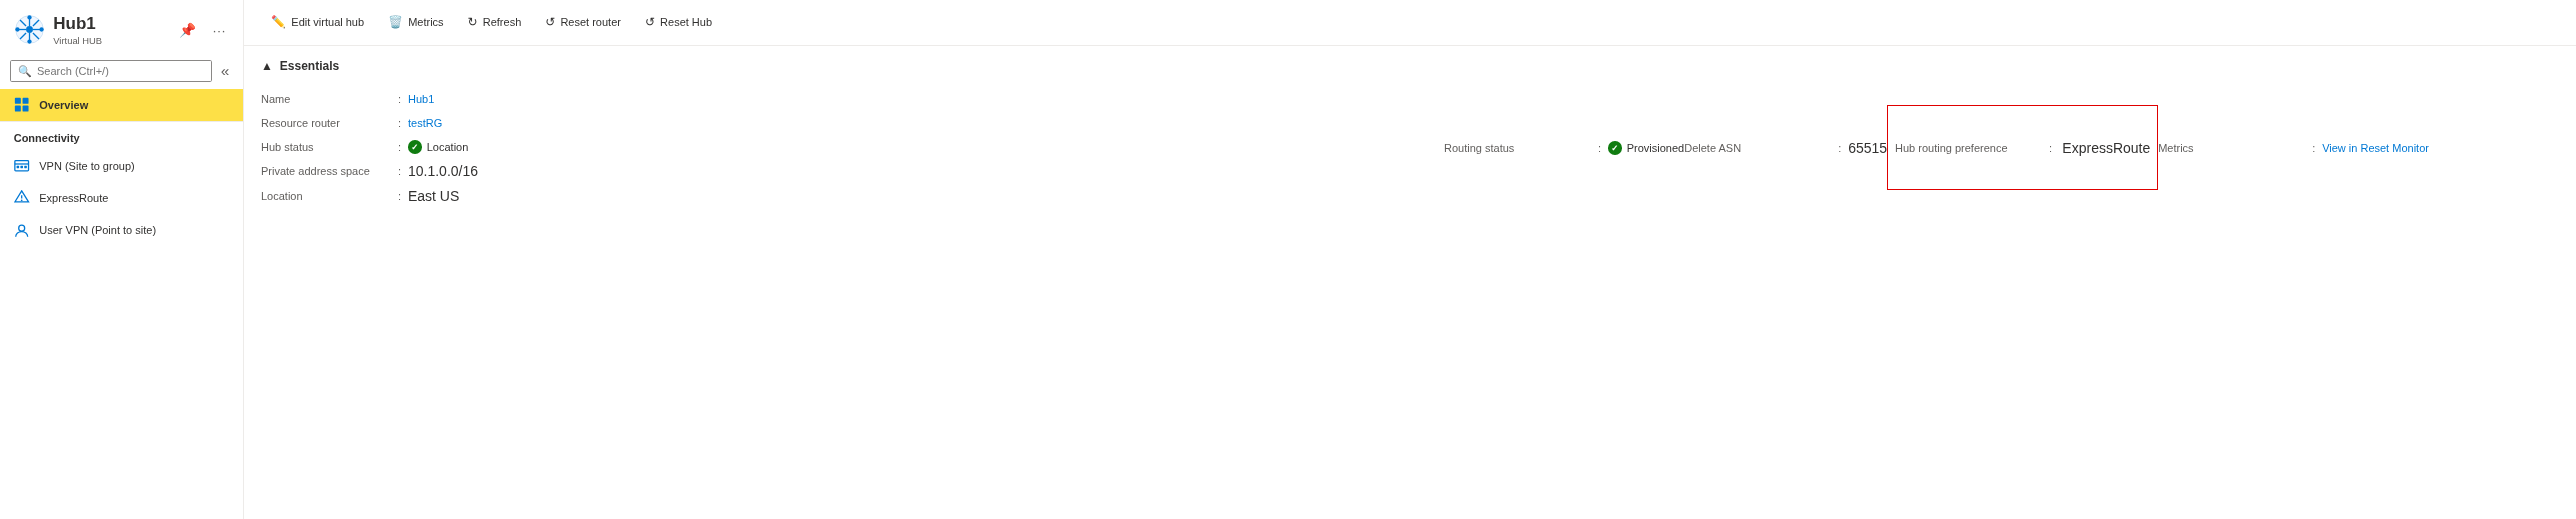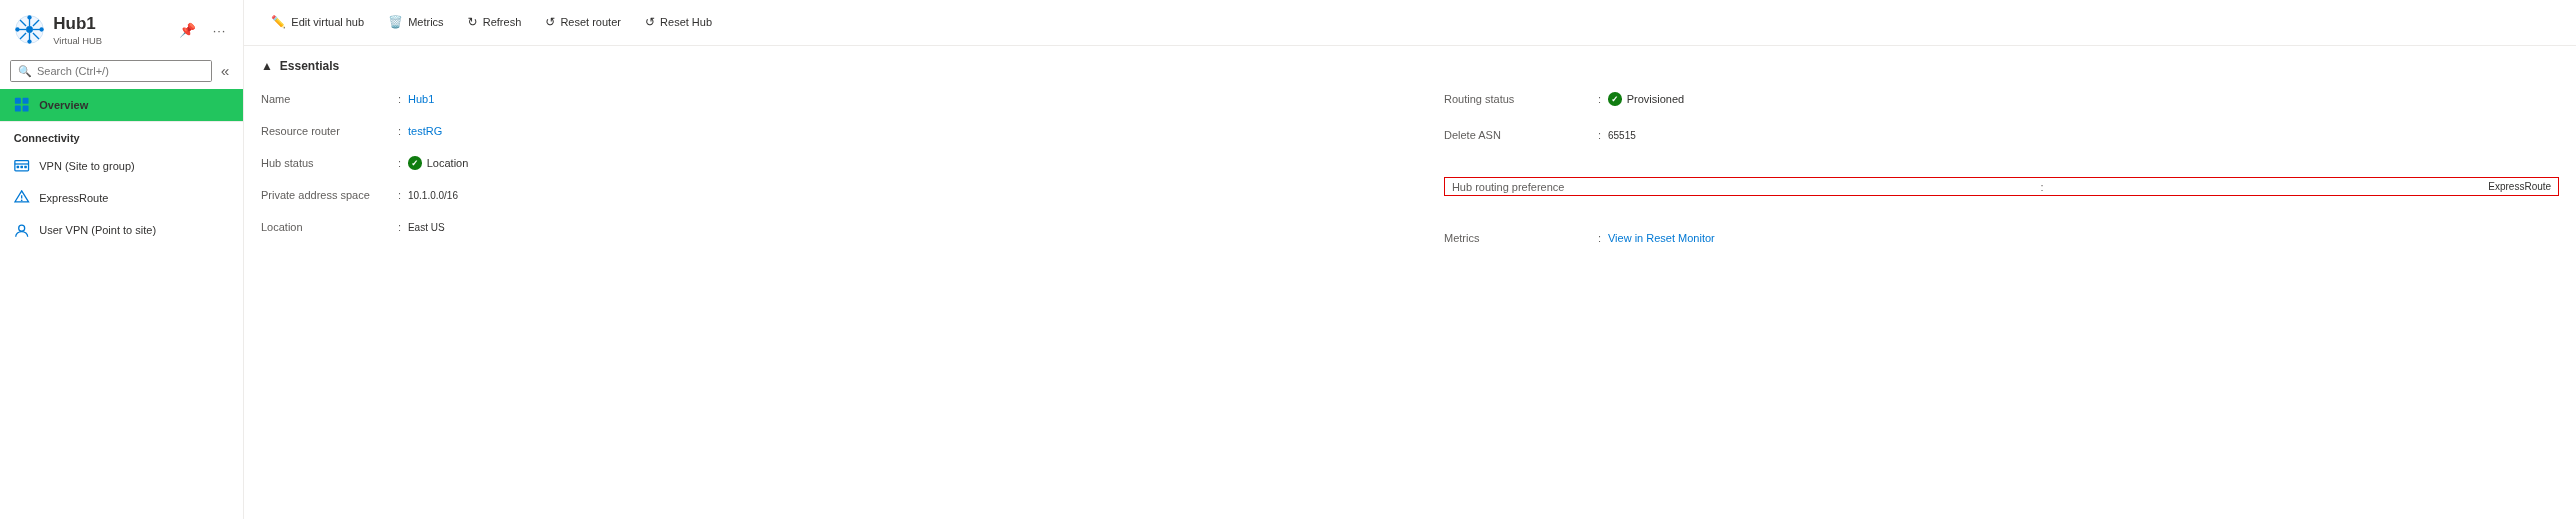--- a/index.html
+++ b/index.html
@@ -110,21 +110,21 @@
       display: flex;
       align-items: center;
       padding: 7.7px 13.7px;
       cursor: pointer;
       gap: 8.6px;
       font-size: 11px;
       color: #323130;
     }
 
     .nav-item.active {
-      background: #22c55e;
+      background: #fde047;
       font-weight: 600;
     }
 
     .nav-item-icon {
       width: 17px;
       height: 17px;
       flex-shrink: 0;
       display: flex;
       align-items: center;
       justify-content: center;
@@ -180,27 +180,27 @@
     .essentials-grid {
       display: grid;
       grid-template-columns: 1fr 1fr;
       gap: 0;
       width: 100%;
     }
 
     .essentials-left {
       display: flex;
       flex-direction: column;
-      gap: 8px;
+      gap: 0;
     }
 
     .essentials-right {
       display: flex;
-      flex-direction: column;
-      gap: 12px;
+      flex-direction: row;
+      gap: 0;
       border-left: none;
       padding-left: 34px;
     }
 
     .field-row {
       display: flex;
       align-items: center;
       padding: 4.3px 0;
       min-height: 24px;
     }
@@ -211,21 +211,21 @@
       min-width: 137px;
       font-size: 11px;
     }
 
     .field-colon {
       margin-right: 6.9px;
       color: #605e5c;
     }
 
     .field-value {
-      font-size: 10px;
+      font-size: 14px;
       color: #323130;
     }
 
     .field-link {
       color: #0078d4;
       text-decoration: none;
       cursor: pointer;
     }
 
     .status-success {

